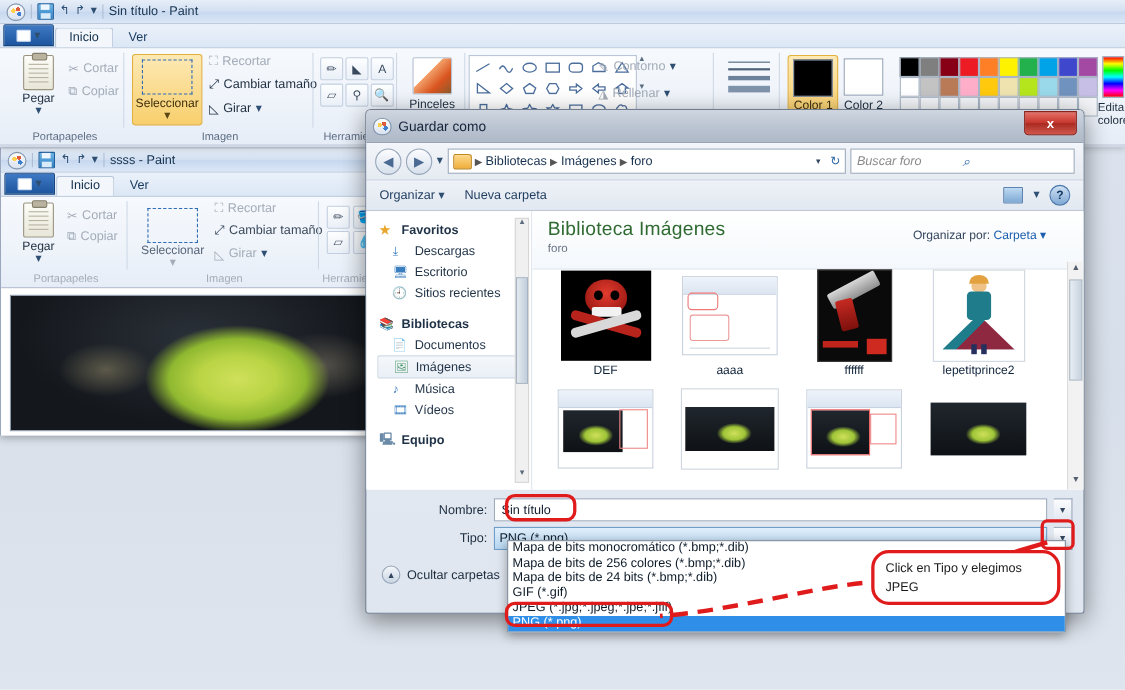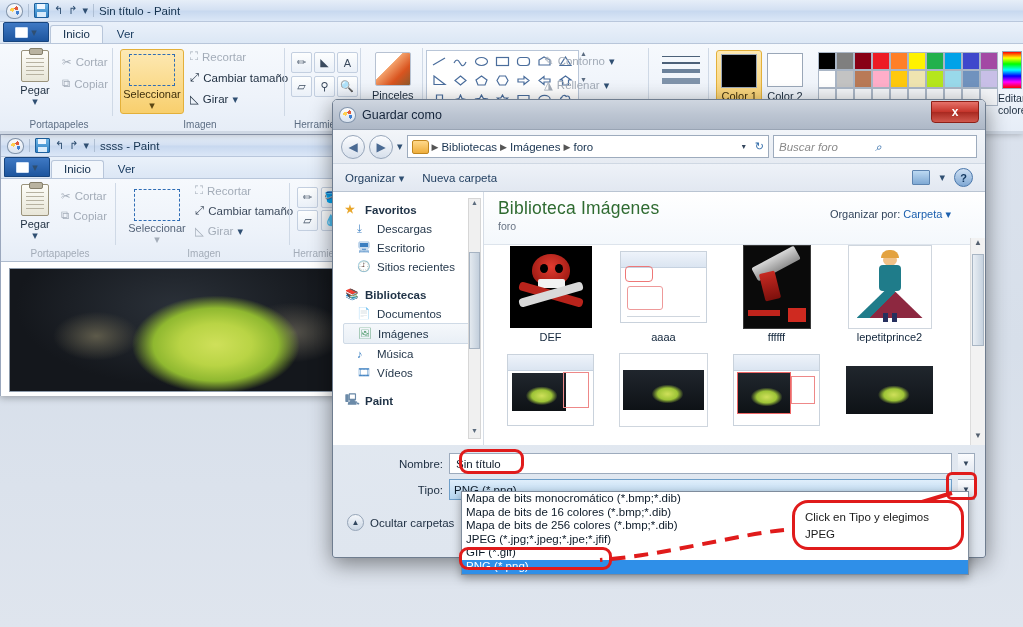--- a/index.html
+++ b/index.html
@@ -605,21 +605,21 @@
           <div class="navitem child">
             <span style="font-size: 11px; width: 14px; color: rgb(58, 126, 192);">♪</span>
             <span>Música</span>
           </div>
           <div class="navitem child">
             <span style="font-size: 11px; width: 14px; color: rgb(58, 126, 192);">🎞</span>
             <span>Vídeos</span>
           </div>
           <div class="navitem navhdr" style="margin-top: 9px;">
             <span style="font-size: 11px; width: 14px; color: rgb(107, 138, 168);">🖳</span>
-            <span>Paint</span>
+            <span>Equipo</span>
           </div>
         </div>
       <div class="sbar">
         <div class="up">▲</div>
         <div class="thumb"></div>
         <div class="dn">▼</div>
       </div>
     </div>
 
     <div class="listpane">
@@ -740,24 +740,24 @@
     </div>
     <div class="hidefolders" style="margin-top:14px;">
       <span class="upcirc">▲</span>
       <span>Ocultar carpetas</span>
     </div>
   </div>
 </div>
 
 <div id="type-dropdown">
     <div class="opt">Mapa de bits monocromático (*.bmp;*.dib)</div>
-    <div class="opt">Mapa de bits de 16 colores (*.bmp;*.dib)</div>
     <div class="opt">Mapa de bits de 256 colores  (*.bmp;*.dib)</div>
+    <div class="opt">Mapa de bits de 24 bits (*.bmp;*.dib)</div>
+    <div class="opt">GIF (*.gif)</div>
     <div class="opt">JPEG (*.jpg;*.jpeg;*.jpe;*.jfif)</div>
-    <div class="opt">GIF (*.gif)</div>
     <div class="opt sel">PNG (*.png)</div>
   </div>
 
 <svg class="ann">
   <path d="M952 493 L912 505" stroke="#e01b1b" stroke-width="4" fill="none"></path>
   <path d="M784 530 C740 534 660 556 600 560" stroke="#e01b1b" stroke-width="4" fill="none" stroke-dasharray="14 9"></path>
 </svg>
 
 <div class="mark" style="left:459px;top:449px;width:59px;height:19px;border-radius:9px;"></div>
 <div class="mark" style="left:946px;top:472px;width:25px;height:22px;border-radius:6px;"></div>

